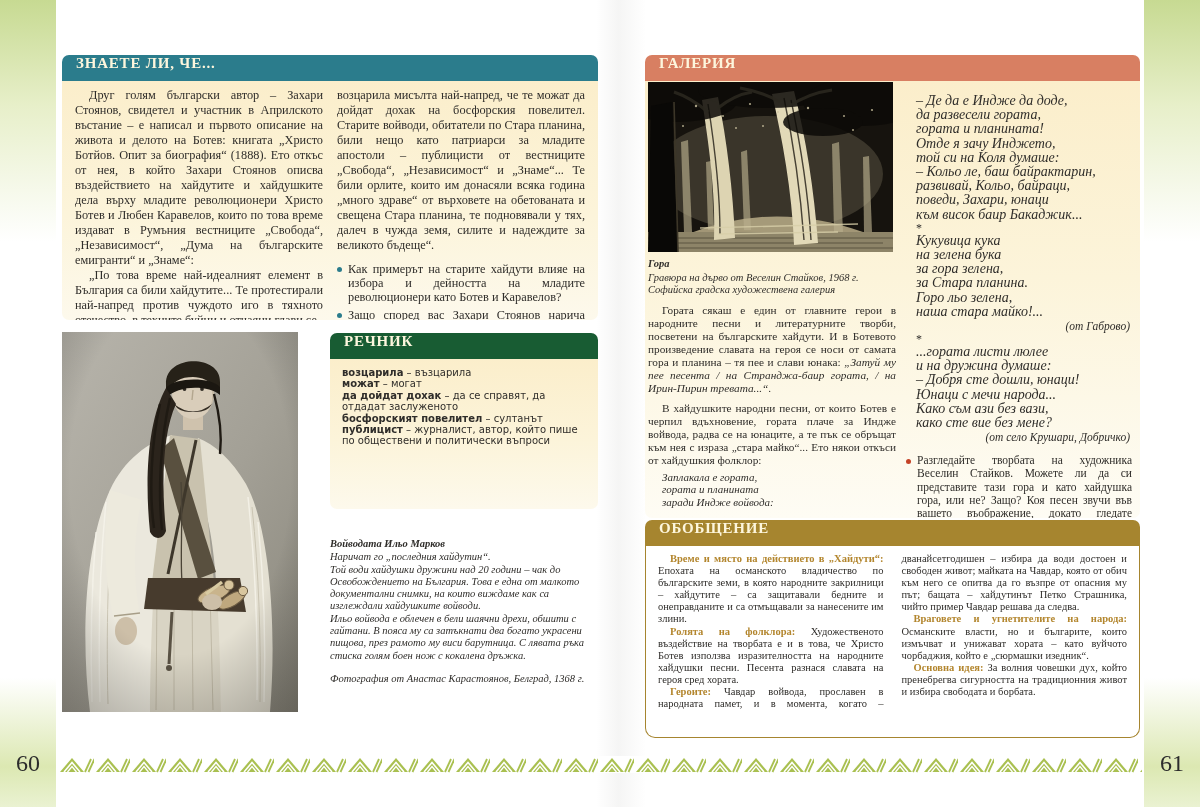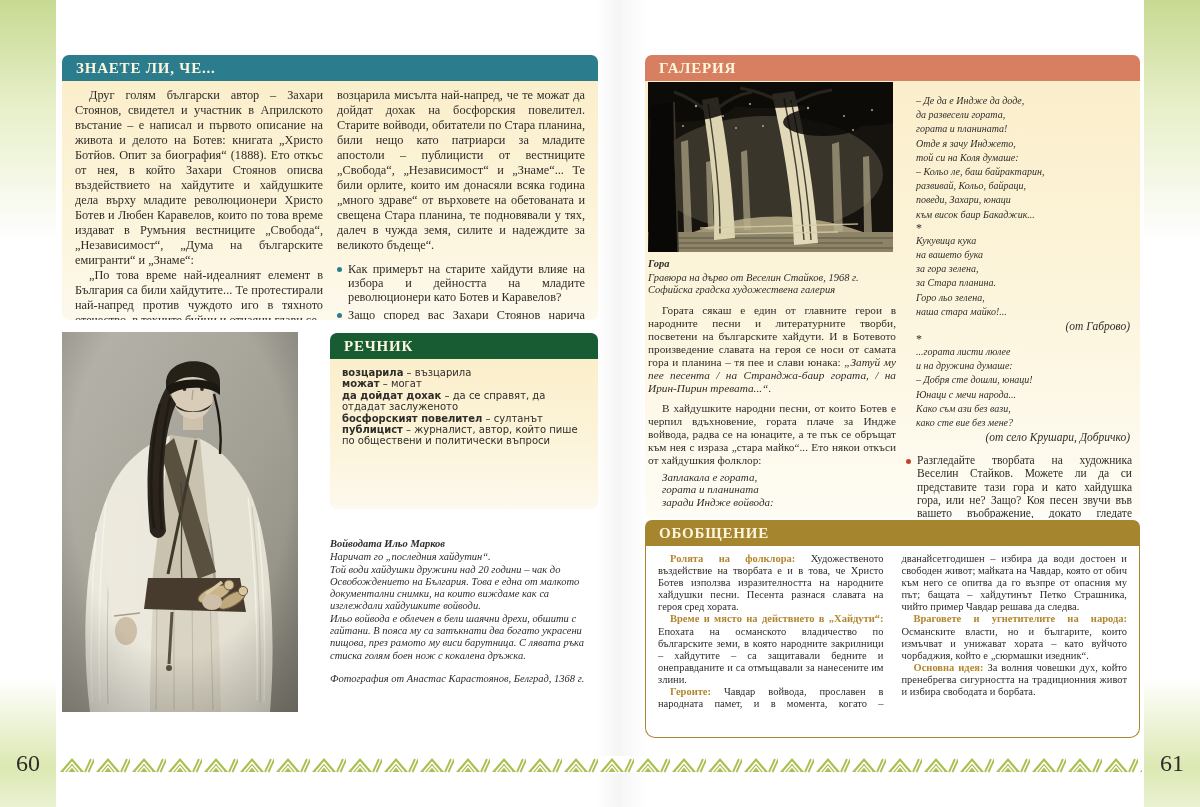--- a/index.html
+++ b/index.html
@@ -8,21 +8,21 @@
   .spread{position:absolute;inset:0;}
 
   
   .edge{position:absolute;top:0;height:807px;width:56px;}
   .edge.left{left:0;background:linear-gradient(180deg,#c7da92 0%,#e7efc9 13%,#ffffff 30%,#ffffff 84%,#dce8b2 95%,#eaf2d2 100%);}
   .edge.right{left:1144px;background:linear-gradient(180deg,#c7da92 0%,#e7efc9 13%,#ffffff 30%,#ffffff 84%,#dce8b2 95%,#eaf2d2 100%);}
   .fold{position:absolute;left:596px;top:0;width:50px;height:807px;
         background:linear-gradient(90deg,rgba(0,0,0,0) 0%,rgba(60,60,50,.05) 45%,rgba(0,0,0,0) 100%);}
 
   
-  .bar{position:absolute;height:26px;display:flex;align-items:center;padding:0 14px;
+  .bar{position:absolute;height:26px;display:flex;align-items:flex-start;padding:0 14px;
        font-weight:bold;font-size:15px;letter-spacing:.8px;color:#fdf6dd;
        border-radius:7px 7px 0 0;box-sizing:border-box;}
   .bar.teal{background:#2b7c8c;}
   .bar.green{background:#185c33;}
   .bar.salmon{background:#d87f62;}
   .bar.gold{background:#a6852f;}
 
   .cream{background:linear-gradient(180deg,#fbeecb 0%,#fcf4da 55%,#fdf9ec 100%);}
 
   
@@ -55,21 +55,21 @@
   
   .gal-body{position:absolute;left:645px;top:81px;width:495px;height:437px;
             border-radius:0 0 7px 7px;display:flex;gap:10px;padding:0 8px 0 3px;box-sizing:border-box;
             background:linear-gradient(180deg,#fbeecb 0%,#fcf4da 45%,#fefcf4 100%);overflow:hidden;}
   .gal-left{width:248px;flex:none;}
   .gal-right{flex:1;min-width:0;padding-top:13px;}
   .forest{margin:1px 0 0 0;width:245px;height:170px;}
   .gal-cap{margin-top:6px;font-style:italic;font-size:10.5px;line-height:12.5px;}
   .gpara{margin:7px 0 0 0;font-size:11.3px;line-height:13px;text-align:justify;}
   .verse{margin:4px 0 0 14px;font-style:italic;font-size:11px;line-height:12.6px;}
-  .poem{margin-left:10px;font-style:italic;font-size:10px;line-height:14.2px;}
+  .poem{margin-left:10px;font-style:italic;font-size:14px;line-height:14.2px;}
   .star{margin:1px 0 1px 10px;font-size:12px;line-height:10px;}
   .attr{text-align:right;font-style:italic;font-size:11.5px;line-height:14px;padding-right:2px;}
   .gal-q{margin-top:10px;}
   .gal-q .q-text{font-size:11.5px;line-height:13.2px;}
 
   
   .sum-body{position:absolute;left:645px;top:546px;width:495px;height:192px;background:#ffffff;
             border:1.6px solid #a6852f;border-top:none;border-radius:0 0 10px 10px;
             padding:7px 12px 8px;box-sizing:border-box;column-count:2;column-gap:18px;
             font-size:10.5px;line-height:12.1px;text-align:justify;overflow:hidden;}
@@ -310,21 +310,21 @@
           <div class="poem-line">Отде я зачу Инджето,</div>
           <div class="poem-line">той си на Коля думаше:</div>
           <div class="poem-line">– Кольо ле, баш байрактарин,</div>
           <div class="poem-line">развивай, Кольо, байраци,</div>
           <div class="poem-line">поведи, Захари, юнаци</div>
           <div class="poem-line">към висок баир Бакаджик...</div>
         </div>
       <div class="star">*</div>
       <div class="poem">
           <div class="poem-line">Кукувица кука</div>
-          <div class="poem-line">на вашето бука</div>
+          <div class="poem-line">на зелена бука</div>
           <div class="poem-line">за гора зелена,</div>
           <div class="poem-line">за Стара планина.</div>
           <div class="poem-line">Горо льо зелена,</div>
           <div class="poem-line">наша стара майко!...</div>
         </div>
       <div class="attr">(от Габрово)</div>
       <div class="star">*</div>
       <div class="poem">
           <div class="poem-line">...гората листи люлее</div>
           <div class="poem-line">и на дружина думаше:</div>
@@ -338,22 +338,22 @@
         <span class="q-dot"></span>
         <div class="q-text">Разгледайте творбата на художника Веселин Стайков. Можете ли да си представите тази гора и като хайдушка гора, или не? Защо? Коя песен звучи във вашето въображение, докато гледате картината?</div>
       </div>
     </div>
   </div>
 
   <div class="bar gold" style="left:645px;top:520px;width:495px;">
     <span>ОБОБЩЕНИЕ</span>
   </div>
   <div class="sum-body">
+      <p class="sum-item"><span class="sum-lead">Време и място на действието в „Хайдути“: </span>Епохата на османското владичество по българските земи, в която народните закрилници – хайдутите – са защитавали бедните и онеправданите и са отмъщавали за нанесените им злини.</p>
       <p class="sum-item"><span class="sum-lead">Ролята на фолклора: </span>Художественото въздействие на творбата е и в това, че Христо Ботев използва изразителността на народните хайдушки песни. Песента разнася славата на героя сред хората.</p>
-      <p class="sum-item"><span class="sum-lead">Време и място на действието в „Хайдути“: </span>Епохата на османското владичество по българските земи, в която народните закрилници – хайдутите – са защитавали бедните и онеправданите и са отмъщавали за нанесените им злини.</p>
       <p class="sum-item"><span class="sum-lead">Героите: </span>Чавдар войвода, прославен в народната памет, и в момента, когато – дванайсетгодишен – избира да води достоен и свободен живот; майката на Чавдар, която от обич към него се опитва да го възпре от опасния му път; бащата – хайдутинът Петко Страшника, чийто пример Чавдар решава да следва.</p>
       <p class="sum-item"><span class="sum-lead">Враговете и угнетителите на народа: </span>Османските власти, но и българите, които измъчват и унижават хората – като вуйчото чорбаджия, който е „сюрмашки изедник“.</p>
       <p class="sum-item"><span class="sum-lead">Основна идея: </span>За волния човешки дух, който пренебрегва сигурността на традиционния живот и избира свободата и борбата.</p>
     </div>
 
   <div class="pagenum p61">61</div>
 
   <div class="folk">
     <svg width="1084" height="17">
       <defs>

